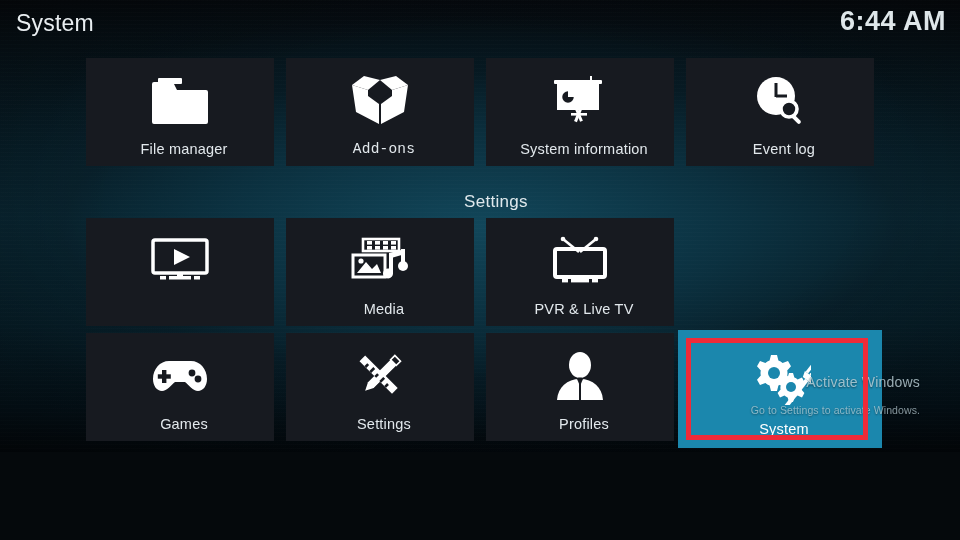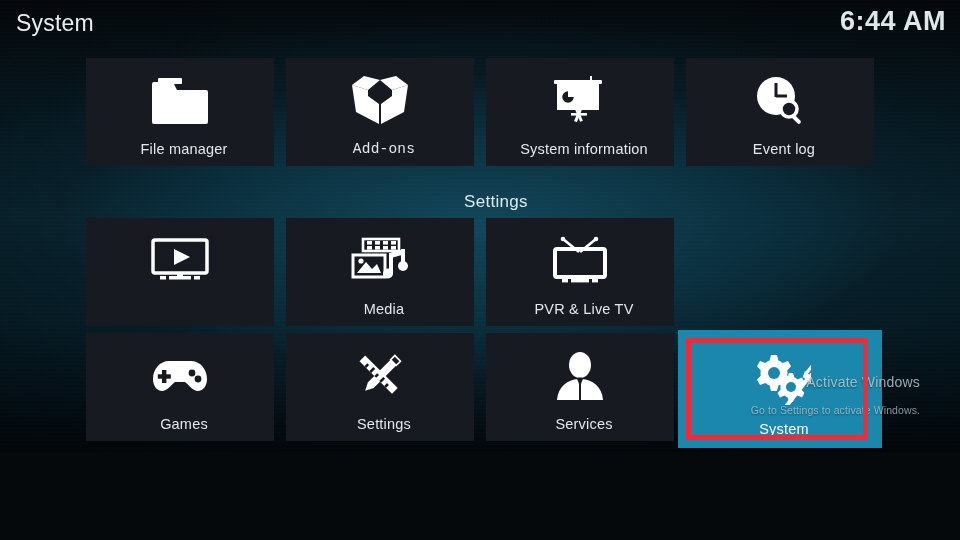--- a/index.html
+++ b/index.html
@@ -286,21 +286,21 @@
 
     <div class="tile" style="left:486px; top:333px;">
       <div class="icon">
         <svg width="52" height="52" viewBox="0 0 52 52" fill="#ffffff">
           <ellipse cx="26" cy="15" rx="11" ry="13"></ellipse>
           <path d="M26 29 C13 29 4 37 3 50 L49 50 C48 37 39 29 26 29 Z"></path>
           <path d="M23 29 L26 36 L29 29 L27.5 27.5 L24.5 27.5 Z" fill="#171a20"></path>
           <rect x="25" y="33" width="2" height="17" fill="#171a20"></rect>
         </svg>
       </div>
-      <div class="label">Services</div>
+      <div class="label">Profiles</div>
     </div>
 
     <div class="tile focused" style="left:678px; top:330px;">
       <div class="icon">
         <svg width="62" height="56" viewBox="0 0 62 56" fill="#ffffff">
           <path d="M22 6 L28 6 L29.4 11.6 A12 12 0 0 1 33.6 14 L39 12 L42 17.2 L38.2 21.4 A12 12 0 0 1 38.2 26.6 L42 30.8 L39 36 L33.6 34 A12 12 0 0 1 29.4 36.4 L28 42 L22 42 L20.6 36.4 A12 12 0 0 1 16.4 34 L11 36 L8 30.8 L11.8 26.6 A12 12 0 0 1 11.8 21.4 L8 17.2 L11 12 L16.4 14 A12 12 0 0 1 20.6 11.6 Z"></path>
           <circle cx="25" cy="24" r="6" fill="#1b87ad"></circle>
           <path d="M40 24 L44 24 L45.4 28.6 A10 10 0 0 1 48.6 30.4 L53 28.6 L55.4 33 L52.4 36.4 A10 10 0 0 1 52.4 40.6 L55.4 44 L53 48.4 L48.6 46.6 A10 10 0 0 1 45.4 48.4 L44 53 L40 53 L38.6 48.4 A10 10 0 0 1 35.4 46.6 L31 48.4 L28.6 44 L31.6 40.6 A10 10 0 0 1 31.6 36.4 L28.6 33 L31 28.6 L35.4 30.4 A10 10 0 0 1 38.6 28.6 Z"></path>
           <circle cx="42" cy="38" r="5" fill="#1b87ad"></circle>
           <g transform="rotate(38 36 28)">

